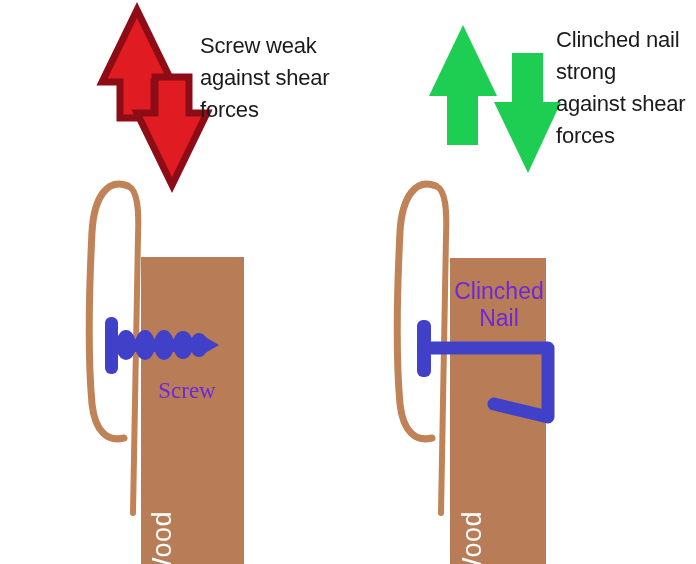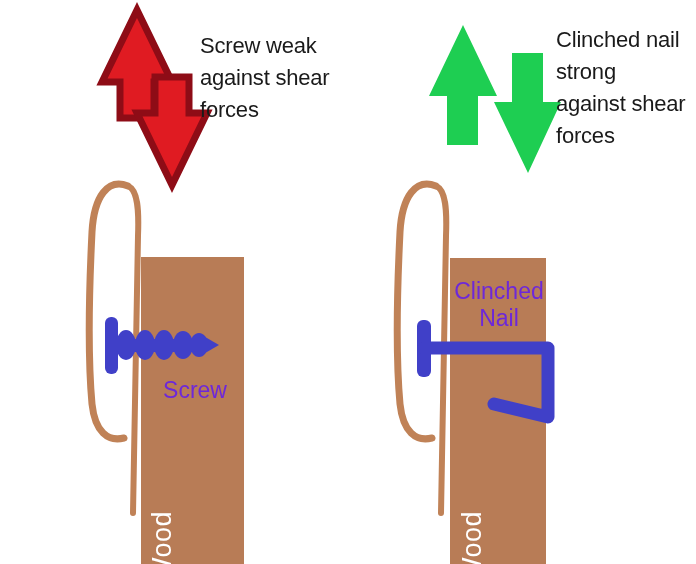--- a/index.html
+++ b/index.html
@@ -54,21 +54,21 @@
 
   .fastener-label {
     position: absolute;
     font-family: "Liberation Sans", sans-serif;
     font-size: 23px;
     line-height: 27px;
     color: #6d28d9;
     text-align: center;
     white-space: pre-line;
   }
-  #label-screw { left: 152px; top: 377px; width: 86px; }
+  #label-screw { left: 144px; top: 377px; width: 86px; font-family: Liberation Serif, serif; }
   #label-nail  { left: 452px; top: 278px; width: 94px; }
 </style>
 </head>
 <body>
 
 <div id="stage">
 
   <svg class="svg-layer" viewBox="0 0 696 564">
 
     <g>

